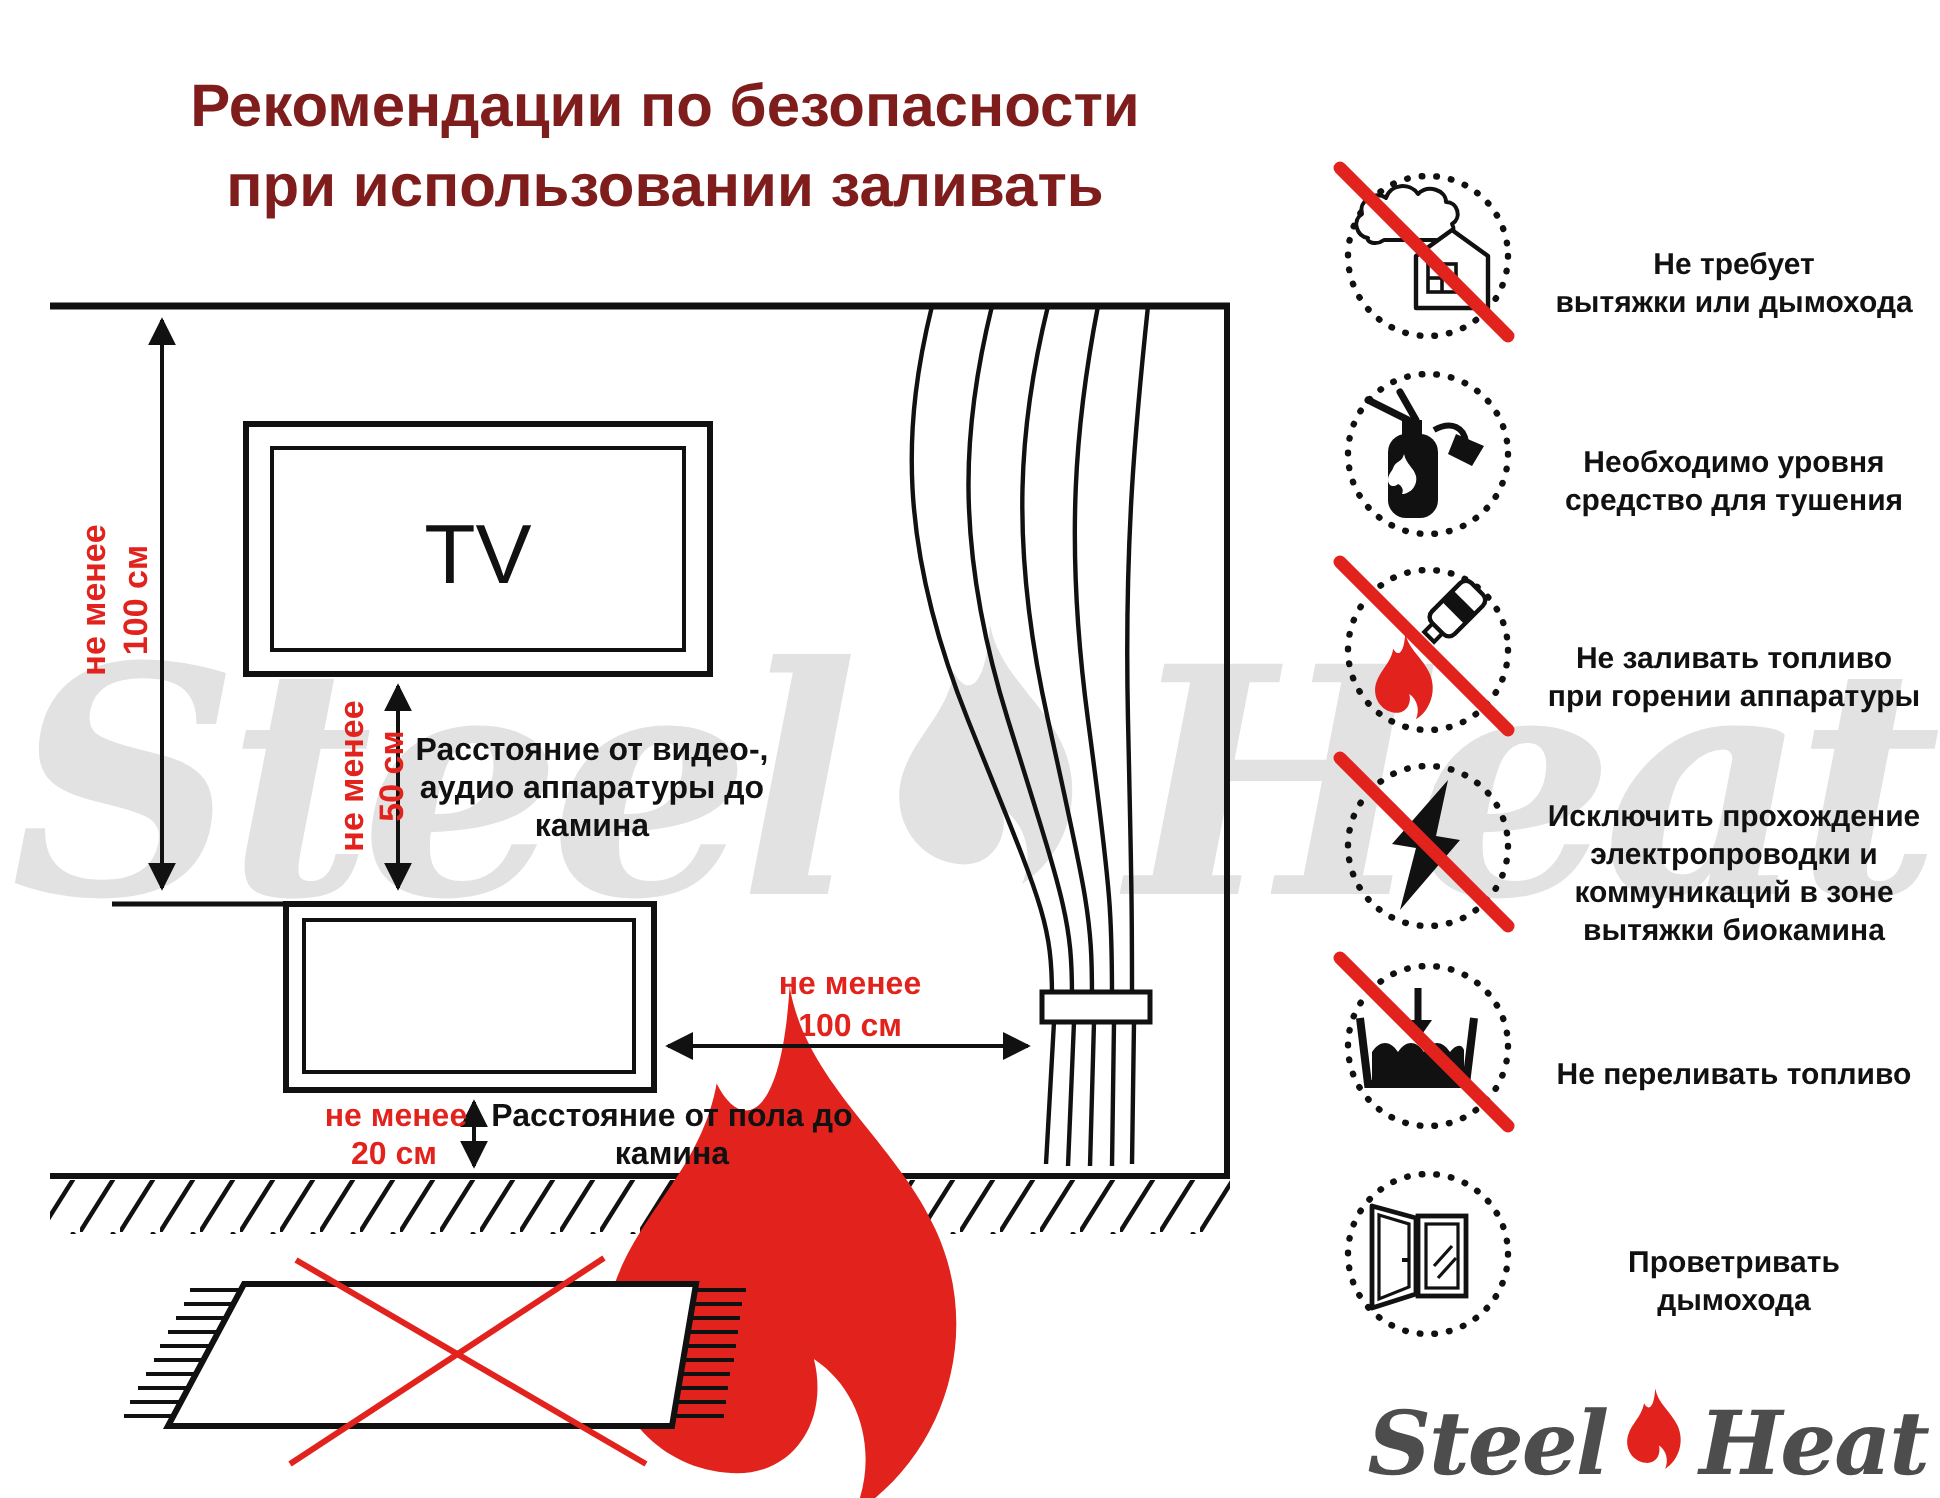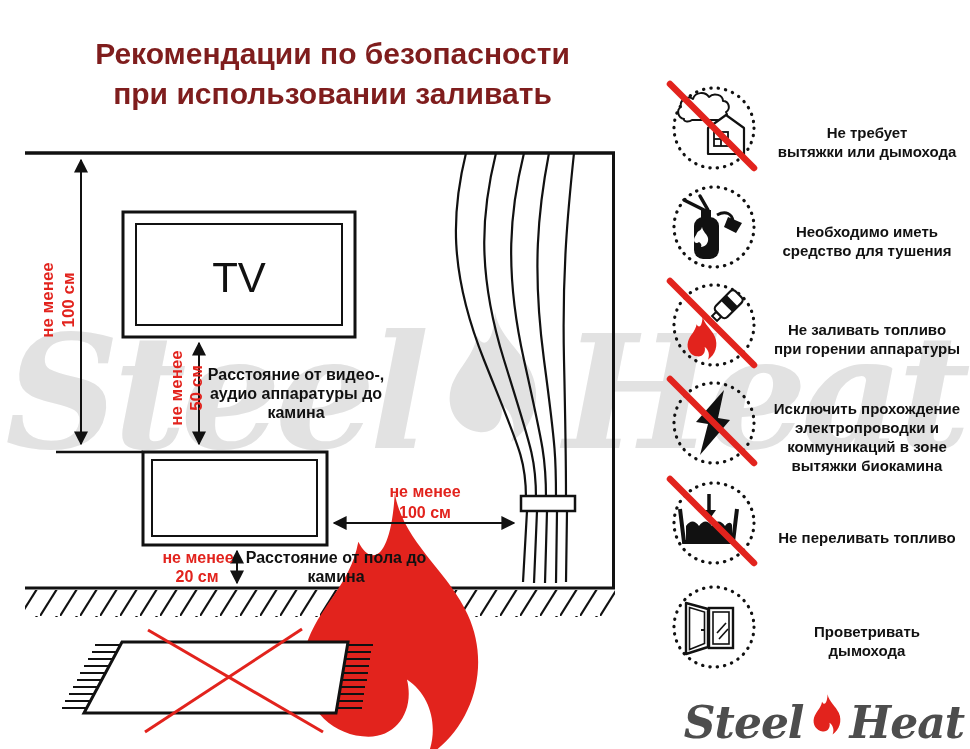--- a/index.html
+++ b/index.html
@@ -174,21 +174,21 @@
           <line x1="-6" y1="-17" x2="-14" y2="-31" stroke="#111" stroke-width="3.5" stroke-linecap="round"></line>
           <path d="M3,-12 C12,-17 18,-13 19,-6" fill="none" stroke="#111" stroke-width="3"></path>
           <polygon points="14,-10 28,-4 22,6 10,0" fill="#111"></polygon>
           <rect x="-13" y="-17" width="10" height="8" fill="#111"></rect>
           <rect x="-20" y="-10" width="25" height="42" rx="9" fill="#111"></rect>
           <path transform="translate(-4,2)" d="M-8 -2 c1 5 5 7 6 11 c1 5 -3 9 -7 9 c1 -2 0 -4 -2 -5 c-2 2 -5 1 -5 -2 c0 -3 2 -4 3 -7 c2 -3 4 -2 5 -6 z" fill="#fff"></path>
         </g>
       </svg>
     </span>
     <div class="rule-text">
-      <div>Необходимо иметь</div>
+      <div>Необходимо уровня</div>
       <div>средство для тушения</div>
     </div>
   </div>
 
   <div class="rule" style="top:270px">
     <span class="rule-icon">
       <svg width="100" height="100" viewBox="-50 -50 100 100">
         <circle r="40" fill="none" stroke="#111" stroke-width="3.2" stroke-dasharray="0.3 7.1" stroke-linecap="round"></circle>
         <use href="#flame" transform="translate(-40,-10) scale(0.56)" fill="#e2231d"></use>
         <g transform="translate(14,-20) rotate(-135)">

